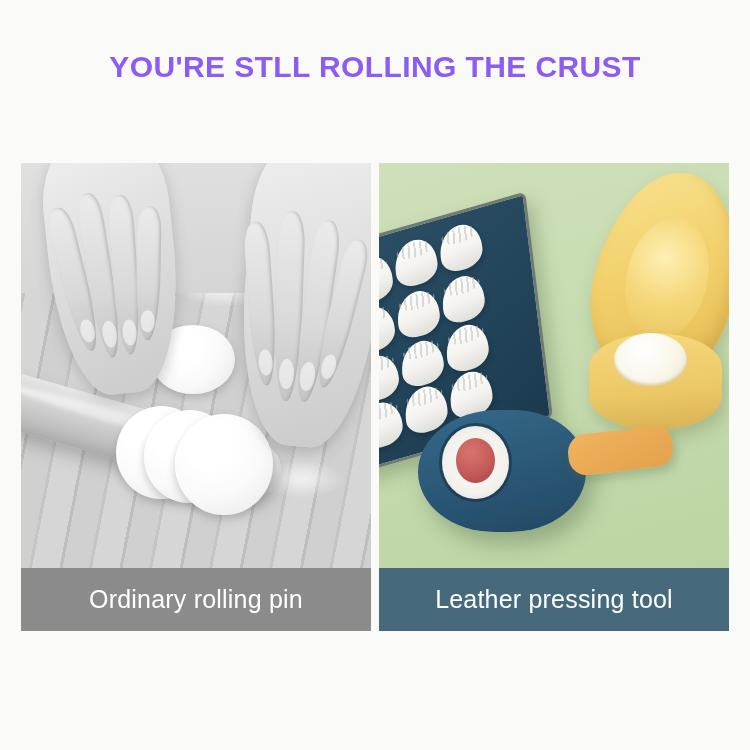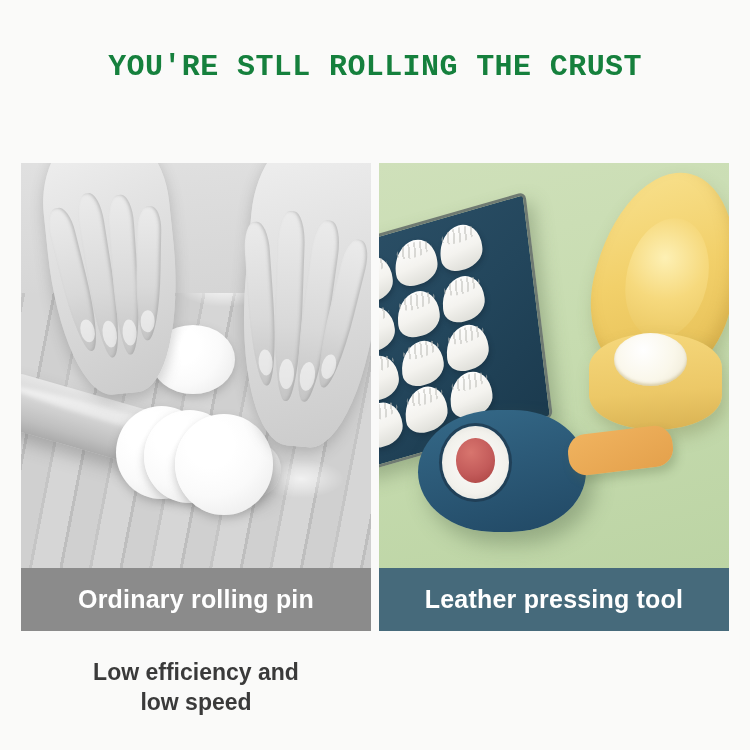--- a/index.html
+++ b/index.html
@@ -16,22 +16,22 @@
     position: relative;
   }
 
   
   .headline {
     position: absolute;
     top: 48px;
     left: 0;
     width: 750px;
     text-align: center;
-    color: #15803d;
-    font-family: Liberation Mono, monospace;
+    color: #8b5cf6;
+    font-family: Liberation Sans, sans-serif;
     font-weight: 700;
     font-size: 30px;
     letter-spacing: 0.4px;
     line-height: 1.28;
   }
   .headline .hl-line {
     display: block;
     white-space: nowrap;
   }
 
@@ -58,21 +58,21 @@
   }
 
   .caption-bar {
     width: 350px;
     height: 63px;
     display: flex;
     align-items: center;
     justify-content: center;
     color: #ffffff;
     font-size: 25px;
-    font-weight: 700;
+    font-weight: 400;
     letter-spacing: 0.2px;
   }
   .caption-bar.left  { background: #8b8b8b; }
   .caption-bar.right { background: #466a7b; }
 
   .subcaption {
     width: 350px;
     margin-top: 26px;
     text-align: center;
     color: #3a3a3a;
@@ -343,24 +343,20 @@
               <div class="gs-nail"></div>
             </div>
         </div>
       </div>
     </div>
 
     <div class="caption-bar left">
       <span>Ordinary rolling pin</span>
     </div>
 
-    <div class="subcaption">
-      <span class="sc-line">Low efficiency and</span>
-      <span class="sc-line">low speed</span>
-    </div>
   </div>
 
   <div class="col">
 
     <div class="photo">
       <div class="cl-scene">
 
         <div class="cl-tray">
           <div class="cl-dump" style="left:6%;  top:8%;"></div>
           <div class="cl-dump" style="left:30%; top:6%;"></div>

